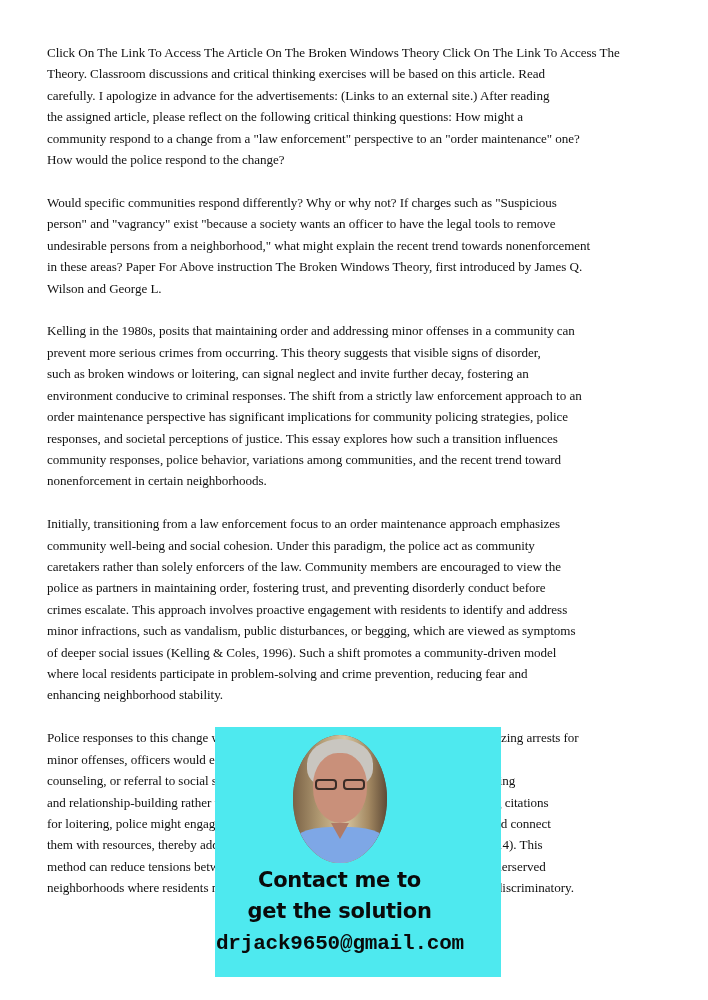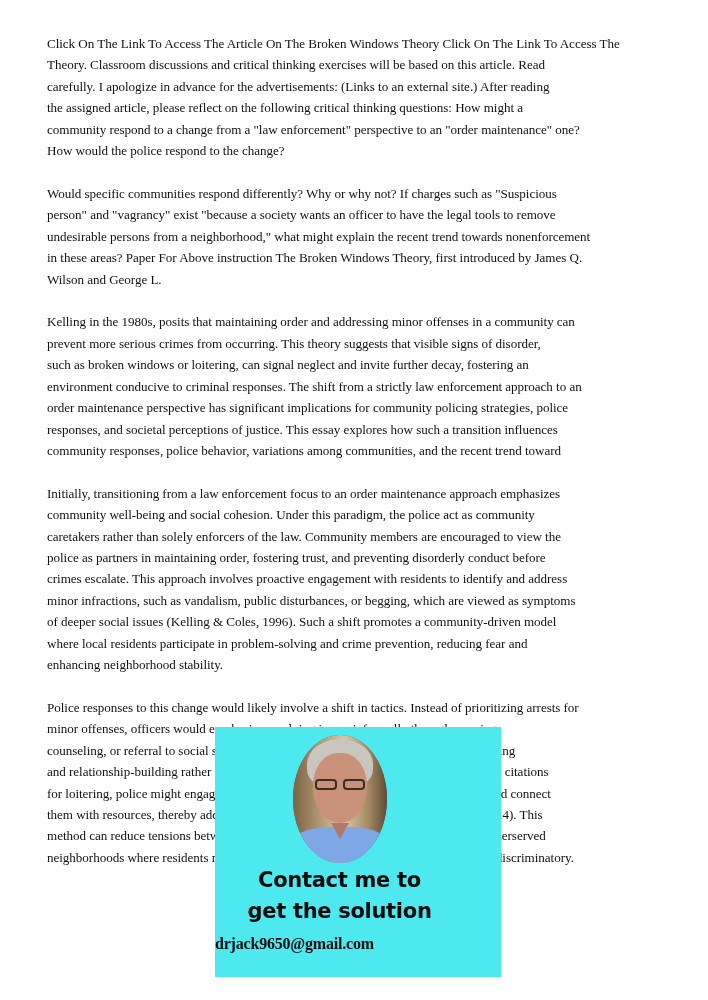--- a/index.html
+++ b/index.html
@@ -11,21 +11,21 @@
       width: 708px;
       height: 1000px;
       position: relative;
       overflow: hidden;
       font-family: "Liberation Serif", "DejaVu Serif", serif;
       color: #111111;
     }
     .page {
       position: absolute;
       left: 47px;
-      top: 33px;
+      top: 42px;
       width: 650px;
     }
     .para {
       margin: 0 0 21.5px 0;
       font-size: 13.1px;
       line-height: 21.4px;
       letter-spacing: -0.05px;
       white-space: nowrap;
     }
     .line {
@@ -93,24 +93,24 @@
       font-size: 21px;
       line-height: 31px;
       color: #0a0a0a;
       letter-spacing: -0.3px;
     }
     .ad-email {
       position: absolute;
       left: 0;
       top: 204px;
       width: 249px;
-      text-align: left;
-      font-family: Liberation Serif, serif;
+      text-align: right;
+      font-family: Liberation Mono, monospace;
       font-weight: bold;
-      font-size: 16px;
+      font-size: 21px;
       line-height: 26px;
       color: #0a0a0a;
       letter-spacing: -0.2px;
     }
   </style>
 </head>
 <body>
 
 <div class="page">
   <p class="para">
@@ -129,20 +129,21 @@
     <span class="line">Wilson and George L.</span>
   </p>
   <p class="para">
     <span class="line">Kelling in the 1980s, posits that maintaining order and addressing minor offenses in a community can</span>
     <span class="line">prevent more serious crimes from occurring. This theory suggests that visible signs of disorder,</span>
     <span class="line">such as broken windows or loitering, can signal neglect and invite further decay, fostering an</span>
     <span class="line">environment conducive to criminal responses. The shift from a strictly law enforcement approach to an</span>
     <span class="line">order maintenance perspective has significant implications for community policing strategies, police</span>
     <span class="line">responses, and societal perceptions of justice. This essay explores how such a transition influences</span>
     <span class="line">community responses, police behavior, variations among communities, and the recent trend toward</span>
+    <span class="line">nonenforcement in certain neighborhoods.</span>
   </p>
   <p class="para">
     <span class="line">Initially, transitioning from a law enforcement focus to an order maintenance approach emphasizes</span>
     <span class="line">community well-being and social cohesion. Under this paradigm, the police act as community</span>
     <span class="line">caretakers rather than solely enforcers of the law. Community members are encouraged to view the</span>
     <span class="line">police as partners in maintaining order, fostering trust, and preventing disorderly conduct before</span>
     <span class="line">crimes escalate. This approach involves proactive engagement with residents to identify and address</span>
     <span class="line">minor infractions, such as vandalism, public disturbances, or begging, which are viewed as symptoms</span>
     <span class="line">of deeper social issues (Kelling &amp; Coles, 1996). Such a shift promotes a community-driven model</span>
     <span class="line">where local residents participate in problem-solving and crime prevention, reducing fear and</span>

